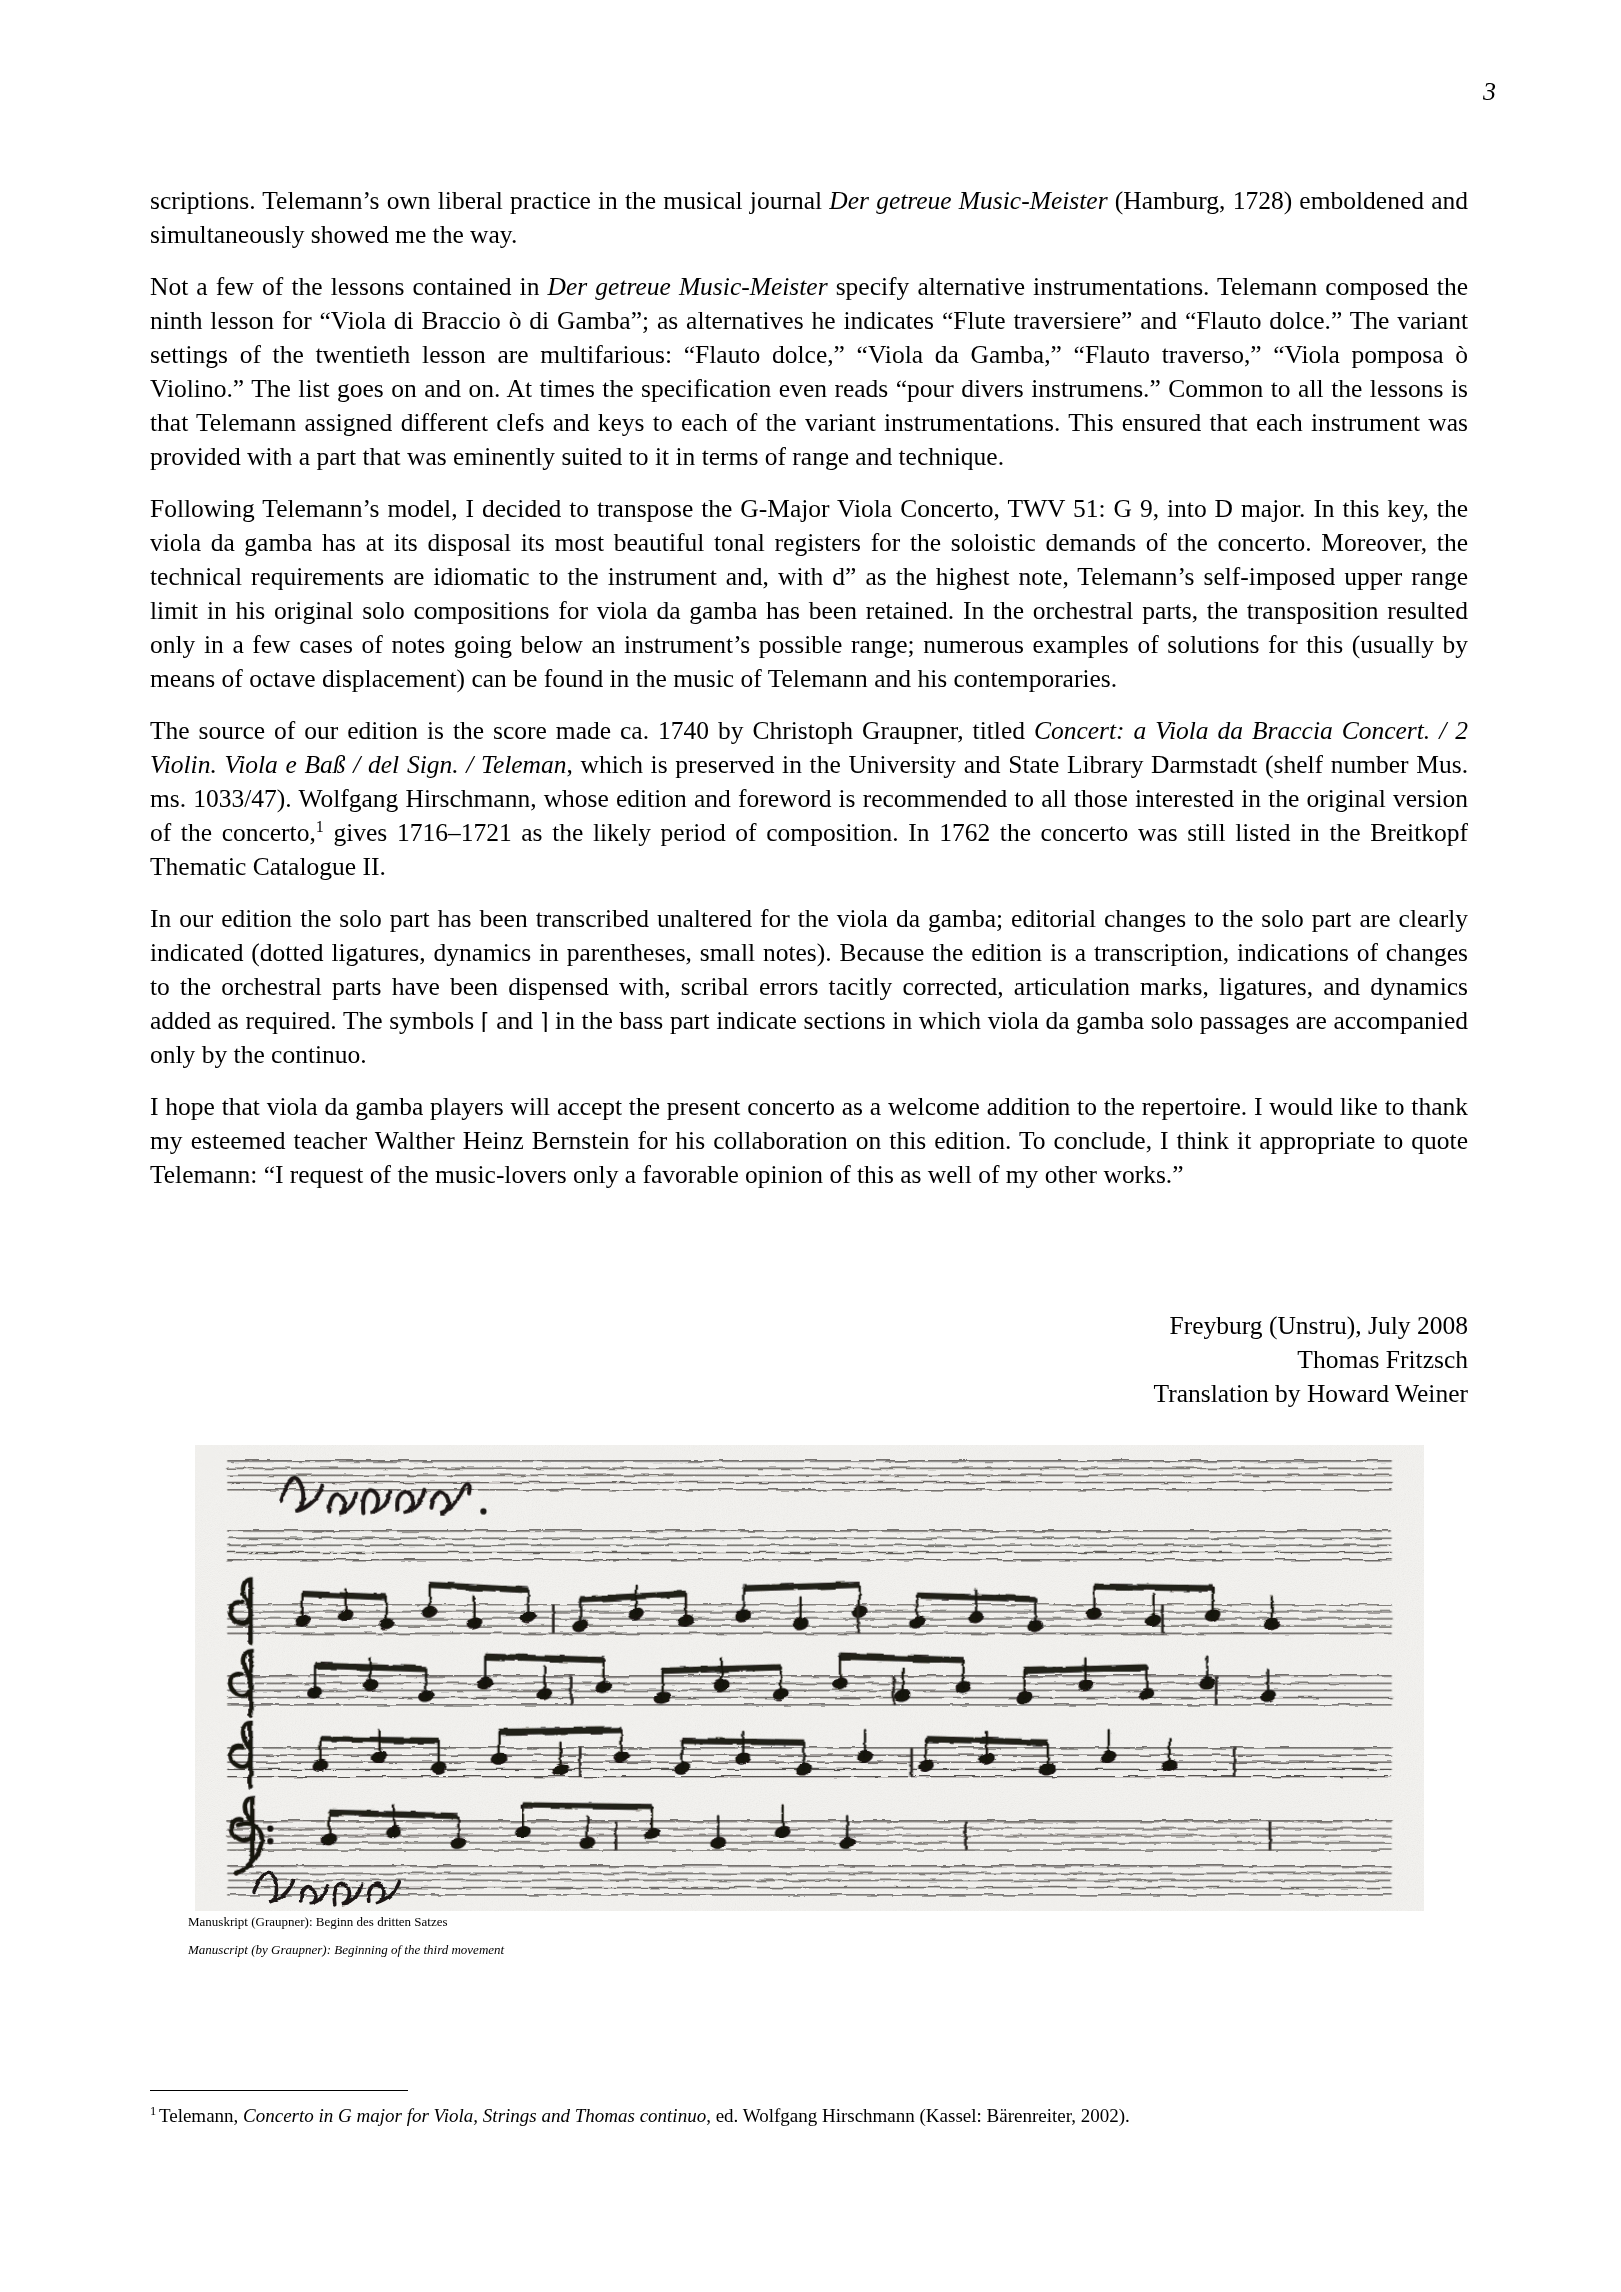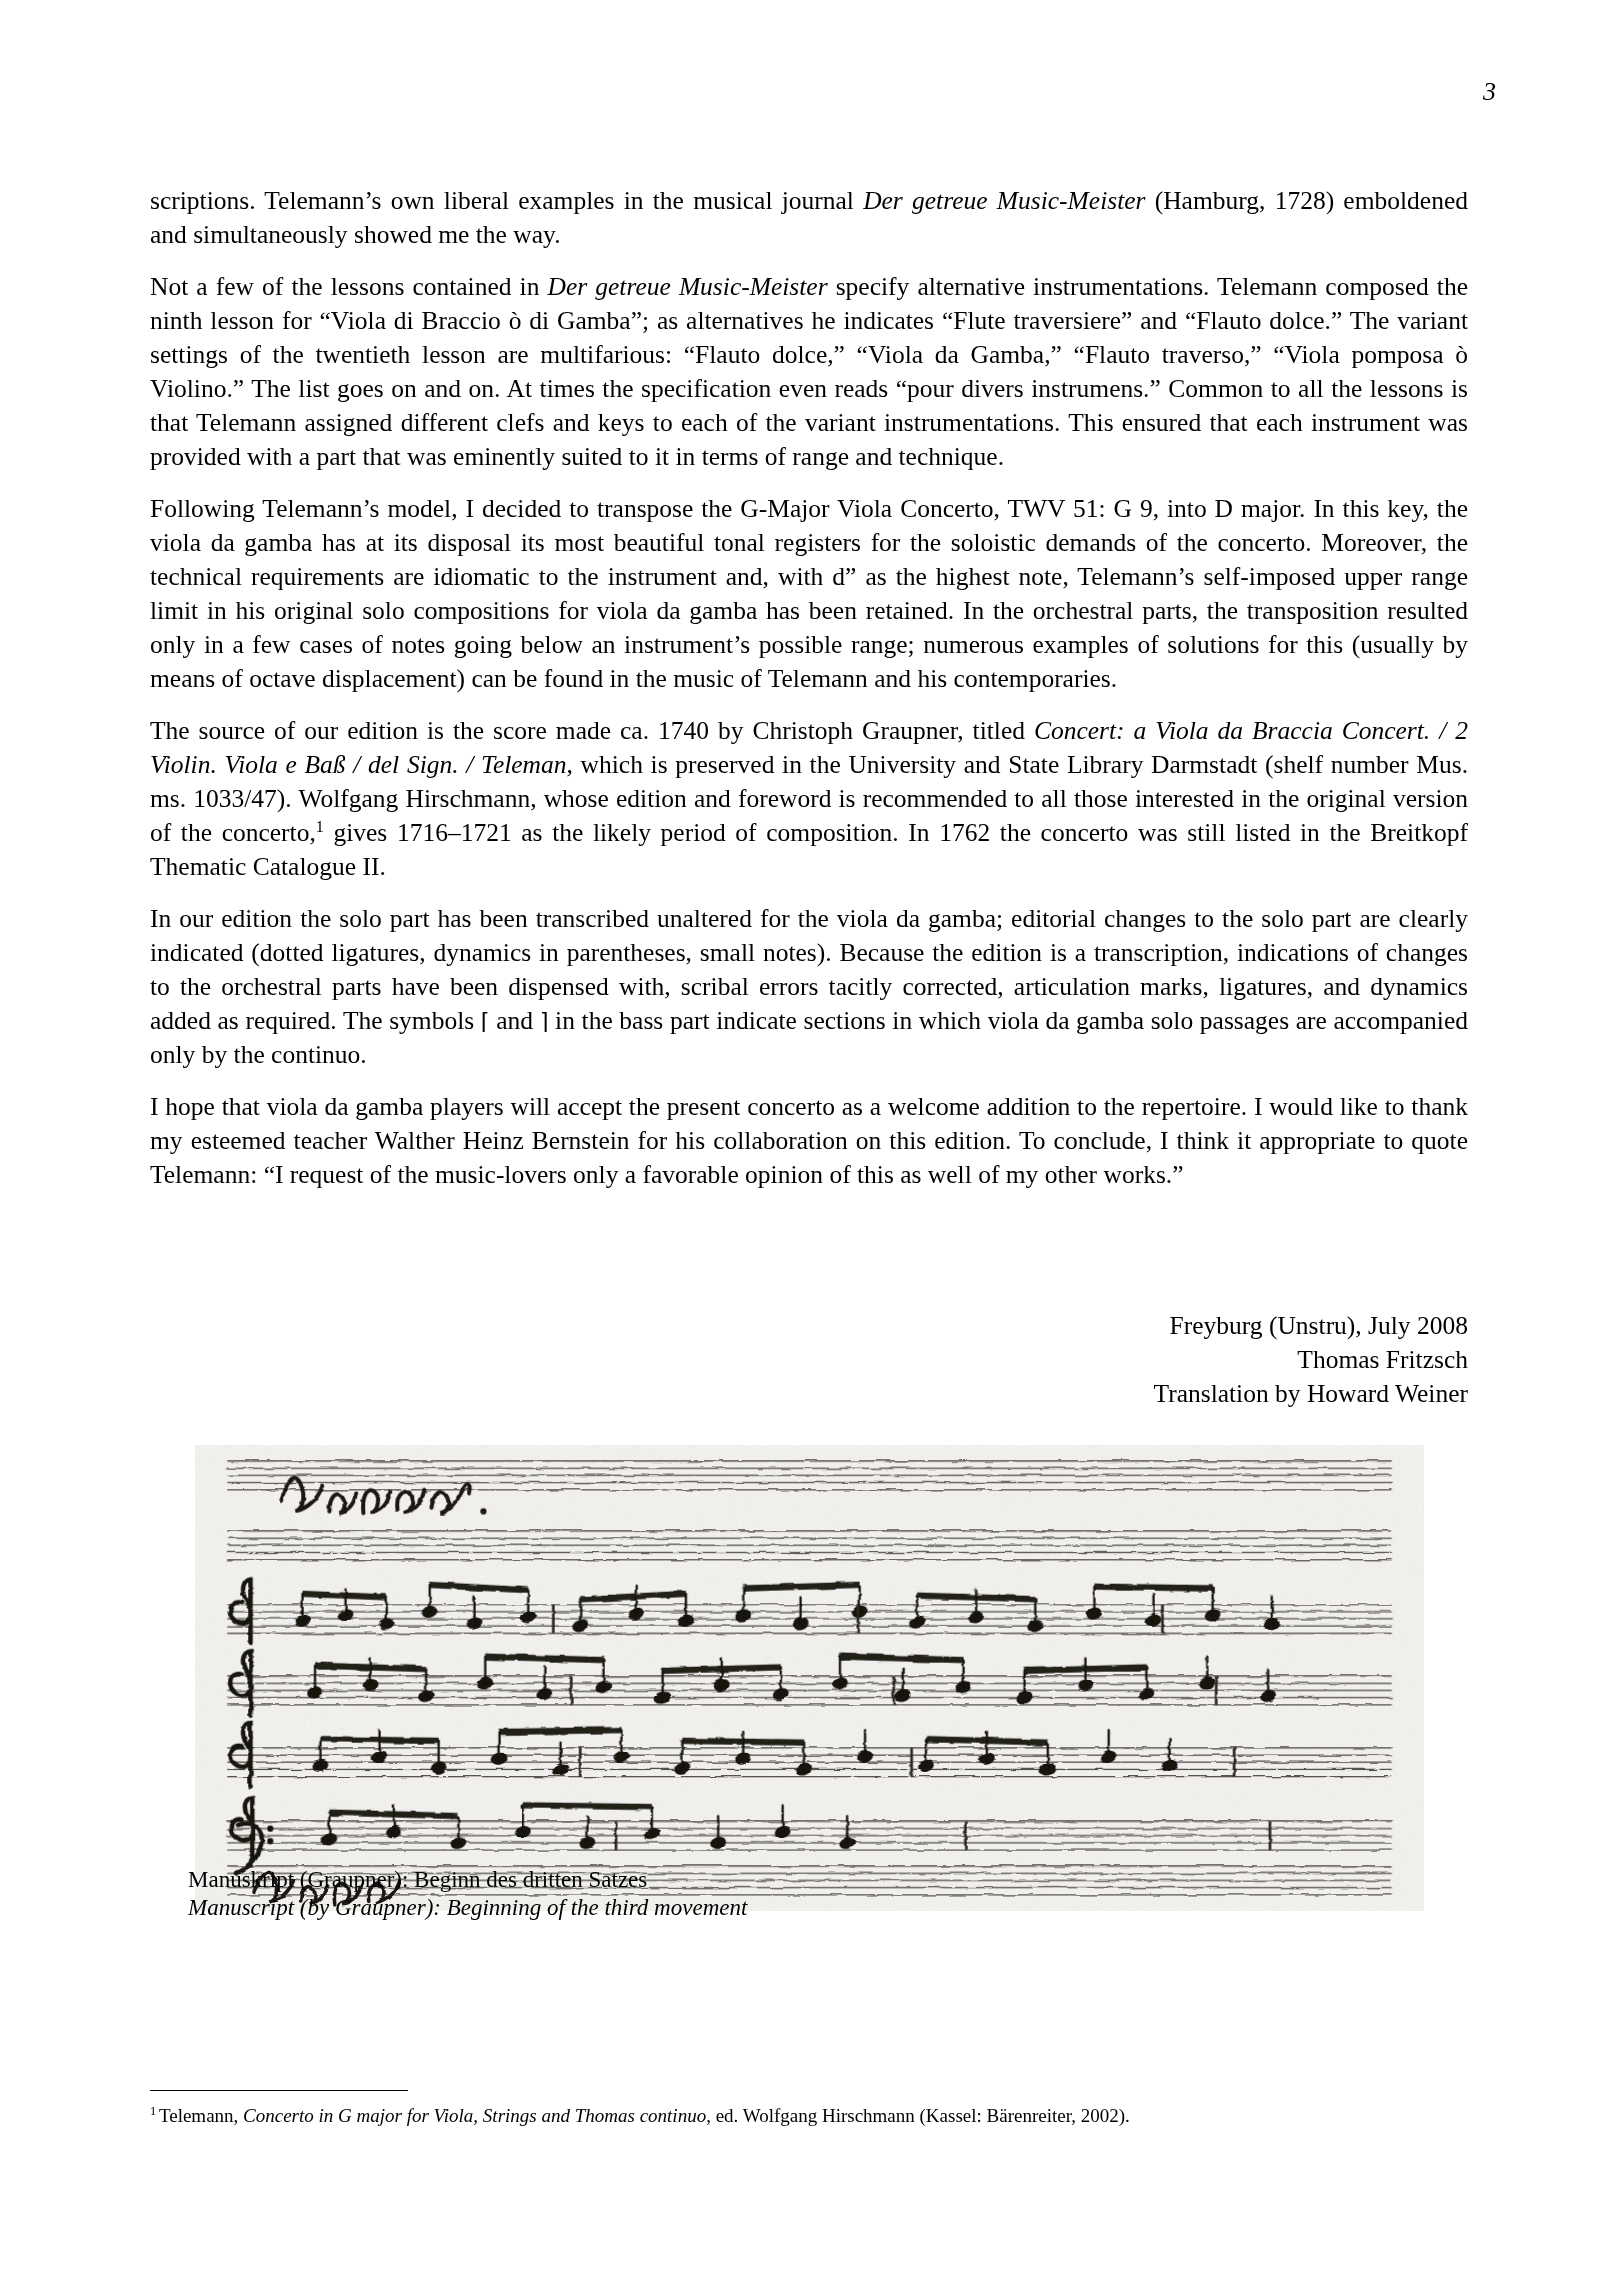--- a/index.html
+++ b/index.html
@@ -76,22 +76,22 @@
     height: 466px;
     background: #f2f1ee;
     overflow: hidden;
   }
   .facsimile svg { display: block; width: 100%; height: 100%; }
 
   
   .caption {
     position: absolute;
     left: 188px;
-    top: 1866px;
-    font-size: 23px;
+    top: 1908px;
+    font-size: 13px;
     line-height: 28px;
   }
   .caption .en { font-style: italic; }
 
   
   .footnote-rule {
     position: absolute;
     left: 150px;
     top: 2090px;
     width: 258px;
@@ -124,21 +124,21 @@
   }
 </style>
 </head>
 <body>
 
 <div class="page">
 
   <div class="folio">3</div>
 
   <div class="textcol" id="textcol">
-      <p class="body"><span>scriptions. Telemann’s own liberal examples in the musical journal </span><span class="it">Der getreue Music-Meister</span><span> (Hamburg, 1728) emboldened and simultaneously showed me the way.</span></p>
+      <p class="body"><span>scriptions. Telemann’s own liberal practice in the musical journal </span><span class="it">Der getreue Music-Meister</span><span> (Hamburg, 1728) emboldened and simultaneously showed me the way.</span></p>
       <p class="body"><span>Not a few of the lessons contained in </span><span class="it">Der getreue Music-Meister</span><span> specify alternative instrumentations. Telemann composed the ninth lesson for “Viola di Braccio ò di Gamba”; as alternatives he indicates “Flute traversiere” and “Flauto dolce.” The variant settings of the twentieth lesson are multifarious: “Flauto dolce,” “Viola da Gamba,” “Flauto traverso,” “Viola pomposa ò Violino.” The list goes on and on. At times the specification even reads “pour divers instrumens.” Common to all the lessons is that Telemann assigned different clefs and keys to each of the variant instrumentations. This ensured that each instrument was provided with a part that was eminently suited to it in terms of range and technique.</span></p>
       <p class="body"><span>Following Telemann’s model, I decided to transpose the G-Major Viola Concerto, TWV 51: G 9, into D major. In this key, the viola da gamba has at its disposal its most beautiful tonal registers for the soloistic demands of the concerto. Moreover, the technical requirements are idiomatic to the instrument and, with d” as the highest note, Telemann’s self-imposed upper range limit in his original solo compositions for viola da gamba has been retained. In the orchestral parts, the transposition resulted only in a few cases of notes going below an instrument’s possible range; numerous examples of solutions for this (usually by means of octave displacement) can be found in the music of Telemann and his contemporaries.</span></p>
       <p class="body"><span>The source of our edition is the score made ca. 1740 by Christoph Graupner, titled </span><span class="it">Concert: a Viola da Braccia Concert. / 2 Violin. Viola e Baß / del Sign. / Teleman</span><span>, which is preserved in the University and State Library Darmstadt (shelf number Mus. ms. 1033/47). Wolfgang Hirschmann, whose edition and foreword is recommended to all those interested in the original version of the concerto,</span><sup class="fnref">1</sup><span> gives 1716–1721 as the likely period of composition. In 1762 the concerto was still listed in the Breitkopf Thematic Catalogue II.</span></p>
       <p class="body"><span>In our edition the solo part has been transcribed unaltered for the viola da gamba; editorial changes to the solo part are clearly indicated (dotted ligatures, dynamics in parentheses, small notes). Because the edition is a transcription, indications of changes to the orchestral parts have been dispensed with, scribal errors tacitly corrected, articulation marks, ligatures, and dynamics added as required. The symbols </span><span class="bracket">⌈</span><span> and </span><span class="bracket">⌉</span><span> in the bass part indicate sections in which viola da gamba solo passages are accompanied only by the continuo.</span></p>
       <p class="body"><span>I hope that viola da gamba players will accept the present concerto as a welcome addition to the repertoire. I would like to thank my esteemed teacher Walther Heinz Bernstein for his collaboration on this edition. To conclude, I think it appropriate to quote Telemann: “I request of the music-lovers only a favorable opinion of this as well of my other works.”</span></p>
     </div>
 
   <div class="signature">
     <div>Freyburg (Unstru), July 2008</div>
     <div>Thomas Fritzsch</div>

